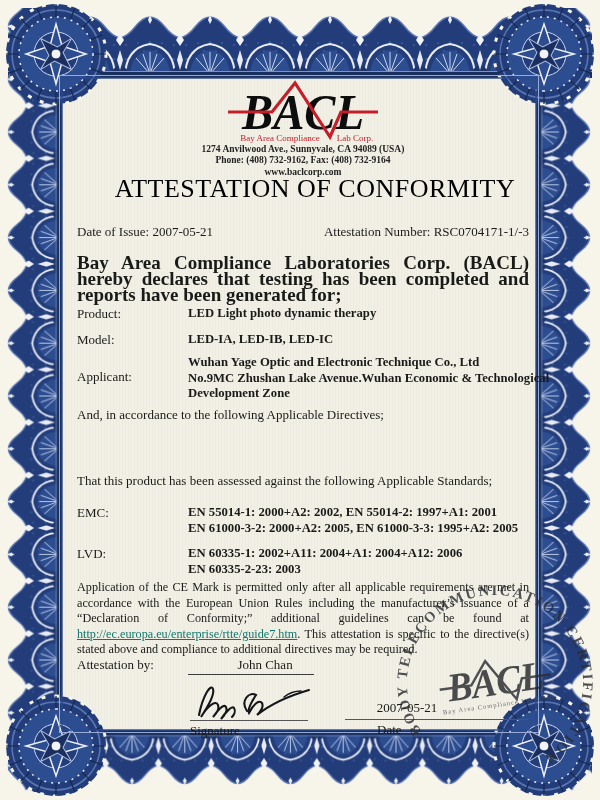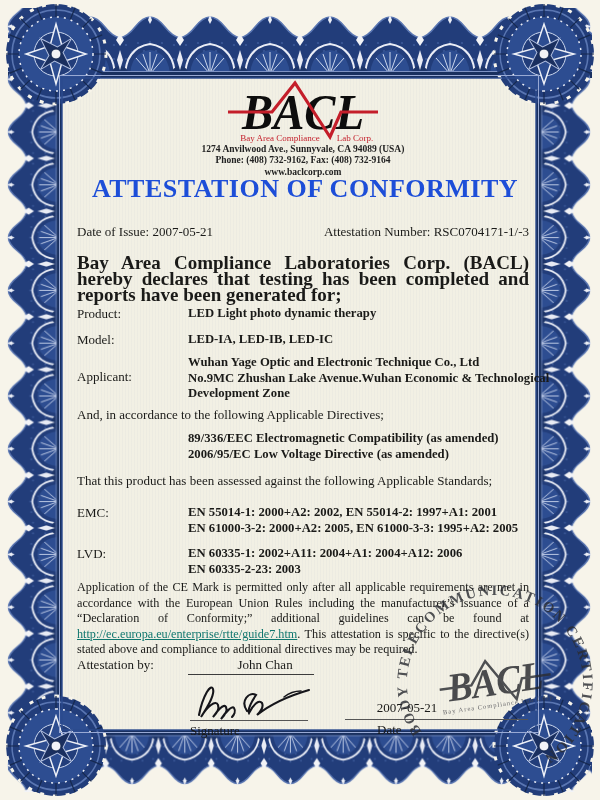--- a/index.html
+++ b/index.html
@@ -16,22 +16,22 @@
       #f2f0e4;
   }
   svg{display:block;}
   #border-svg{position:absolute;left:0;top:0;z-index:2;}
   .content{position:absolute;left:77px;top:79px;width:452px;height:655px;z-index:3;}
   .content > div{position:absolute;}
   .logo-wrap{left:151px;top:1px;width:150px;height:64px;}
   .address{left:0;top:65px;width:452px;text-align:center;font-weight:bold;
            font-size:9.5px;line-height:11.3px;color:#222;}
   .address div{position:static;}
-  .cert-title{left:2px;top:95px;width:452px;text-align:center;
-              font-size:26px;font-weight:bold;letter-spacing:0.5px;color:#1d4ed8;}
+  .cert-title{left:12px;top:95px;width:452px;text-align:center;
+              font-size:26px;font-weight:normal;letter-spacing:0.5px;color:#000000;}
   .meta-row{left:0;top:145px;width:452px;font-size:13px;}
   .meta-row .left{position:absolute;left:0;top:0;}
   .meta-row .right{position:absolute;right:0;top:0;}
   .declaration{left:0;top:176px;width:452px;font-size:19px;font-weight:bold;
                text-align:justify;line-height:16px;}
   .frow .flabel{position:absolute;left:0;top:0;font-size:13px;}
   .frow .fvalue{position:absolute;left:111px;top:0;width:345px;font-size:12.7px;
                 font-weight:bold;line-height:15.5px;white-space:pre;}
   .row-product{left:0;top:227px;width:452px;}
   .row-model{left:0;top:253px;width:452px;}
@@ -187,22 +187,20 @@
       <span class="fvalue">LED-IA, LED-IB, LED-IC</span>
     </div>
     <div class="frow row-applicant">
       <span class="flabel">Applicant:</span>
       <span class="fvalue">Wuhan Yage Optic and Electronic Technique Co., Ltd
 No.9MC Zhushan Lake Avenue.Wuhan Economic &amp; Technological
 Development Zone</span>
     </div>
 
     <div class="intro directives-intro">And, in accordance to the following Applicable Directives;</div>
-    <div class="directive-lines" style="white-space:pre;">89/336/EEC Electromagnetic Compatibility (as amended)
-2006/95/EC Low Voltage Directive (as amended)</div>
 
     <div class="intro standards-intro">That this product has been assessed against the following Applicable Standards;</div>
 
     <div class="frow row-emc">
       <span class="flabel">EMC:</span>
       <span class="fvalue">EN 55014-1: 2000+A2: 2002, EN 55014-2: 1997+A1: 2001
 EN 61000-3-2: 2000+A2: 2005, EN 61000-3-3: 1995+A2: 2005</span>
     </div>
     <div class="frow row-lvd">
       <span class="flabel">LVD:</span>

